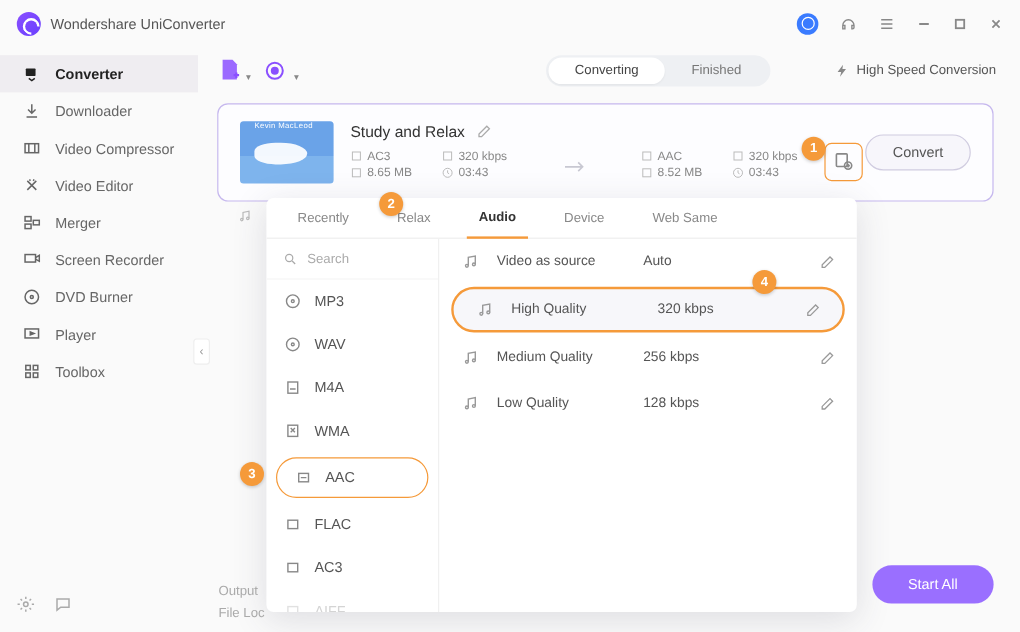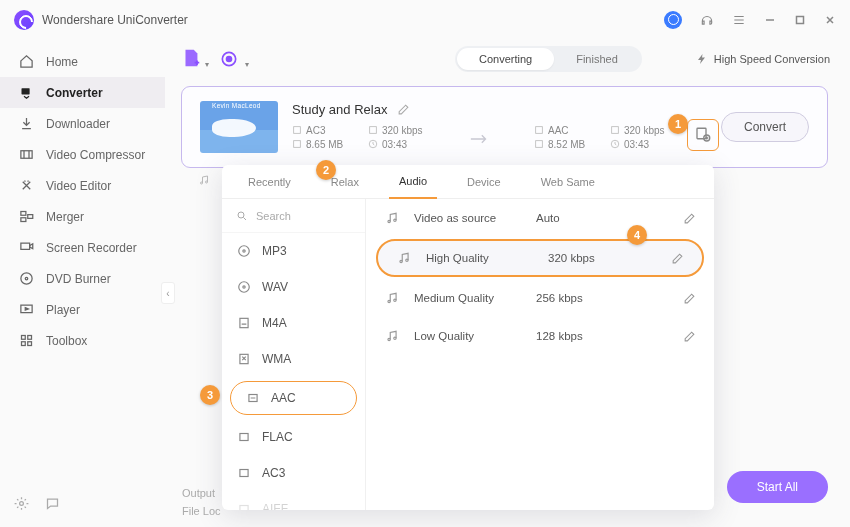--- a/index.html
+++ b/index.html
@@ -44,21 +44,21 @@
     .spec-item { display: flex; align-items: center; gap: 4px; min-width: 58px; }
     .arrow-mid { width: 24px; height: 14px; display: flex; align-items: center; justify-content: center; align-self: center; color: #c8c8d2; }
     .settings-box { position: absolute; right: 108px; top: 32px; width: 32px; height: 32px; border: 1.5px solid #f59a3a; border-radius: 6px; display: flex; align-items: center; justify-content: center; color: #888; }
     .convert-btn { margin-left: 20px; height: 30px; padding: 0 22px; border: 1px solid #d0cce0; border-radius: 16px; font-size: 12px; color: #555; background: #f7f6fb; cursor: pointer; }
     
     .format-badge-row { position: absolute; left: 198px; top: 174px; display: flex; align-items: center; gap: 10px; font-size: 11px; color: #999; }
     
     .popover { position: absolute; left: 222px; top: 165px; width: 492px; height: 345px; background: #fff; box-shadow: 0 6px 28px rgba(60,60,90,.15); border-radius: 6px; display: flex; flex-direction: column; overflow: hidden; }
     .pop-tabs { display: flex; padding: 0 16px; border-bottom: 1px solid #eee; height: 34px; align-items: center; gap: 20px; }
     .pop-tab { font-size: 11px; color: #888; padding: 0 10px; height: 34px; display: flex; align-items: center; cursor: pointer; }
-    .pop-tab.active { color: #333; font-weight: 400; border-bottom: 2px solid #f59a3a; }
+    .pop-tab.active { color: #333; font-weight: 700; border-bottom: 2px solid #f59a3a; }
     .pop-body { flex: 1; display: flex; overflow: hidden; }
     .fmt-col { width: 144px; border-right: 1px solid #f0f0f0; overflow: hidden; }
     .search-row { height: 34px; display: flex; align-items: center; padding: 0 14px; gap: 8px; color: #aaa; font-size: 11px; border-bottom: 1px solid #f5f5f5; }
     .fmt-item { height: 36px; display: flex; align-items: center; padding: 0 14px; gap: 10px; font-size: 12px; color: #555; cursor: pointer; }
     .fmt-item.selected { border: 1.5px solid #f59a3a; border-radius: 18px; margin: 4px 8px; height: 34px; }
     .fmt-icon { width: 16px; height: 16px; display: flex; align-items: center; justify-content: center; color: #888; }
     .quality-col { flex: 1; }
     .q-row { height: 38px; display: flex; align-items: center; padding: 0 18px; gap: 14px; font-size: 11.5px; color: #555; cursor: pointer; }
     .q-row.highlight { border: 2px solid #f59a3a; border-radius: 19px; margin: 2px 10px; background: #f7f7fa; }
     .q-icon { width: 16px; height: 16px; display: flex; align-items: center; justify-content: center; color: #999; }
@@ -111,28 +111,20 @@
     <div class="win-ctrl">
         <svg width="12" height="12" viewBox="0 0 12 12">
           <path d="M3 3l6 6M9 3l-6 6" stroke="#888" stroke-width="1.5"></path>
         </svg>
       </div>
   </div>
 </div>
 
 <div class="shell">
   <div class="sidebar">
-    <div class="side-item">
-        <span class="side-icon">
-          <svg width="15" height="15" viewBox="0 0 24 24" fill="none" stroke="currentColor" stroke-width="2">
-            <path d="M3 11l9-8 9 8v10H3z"></path>
-          </svg>
-        </span>
-        <span>Home</span>
-      </div>
     <div class="side-item active">
         <span class="side-icon">
           <svg width="15" height="15" viewBox="0 0 24 24" fill="currentColor">
             <rect x="4" y="5" width="13" height="10" rx="1"></rect>
             <path d="M8 18l4 3 4-3" fill="none" stroke="currentColor" stroke-width="2"></path>
           </svg>
         </span>
         <span>Converter</span>
       </div>
     <div class="side-item">

